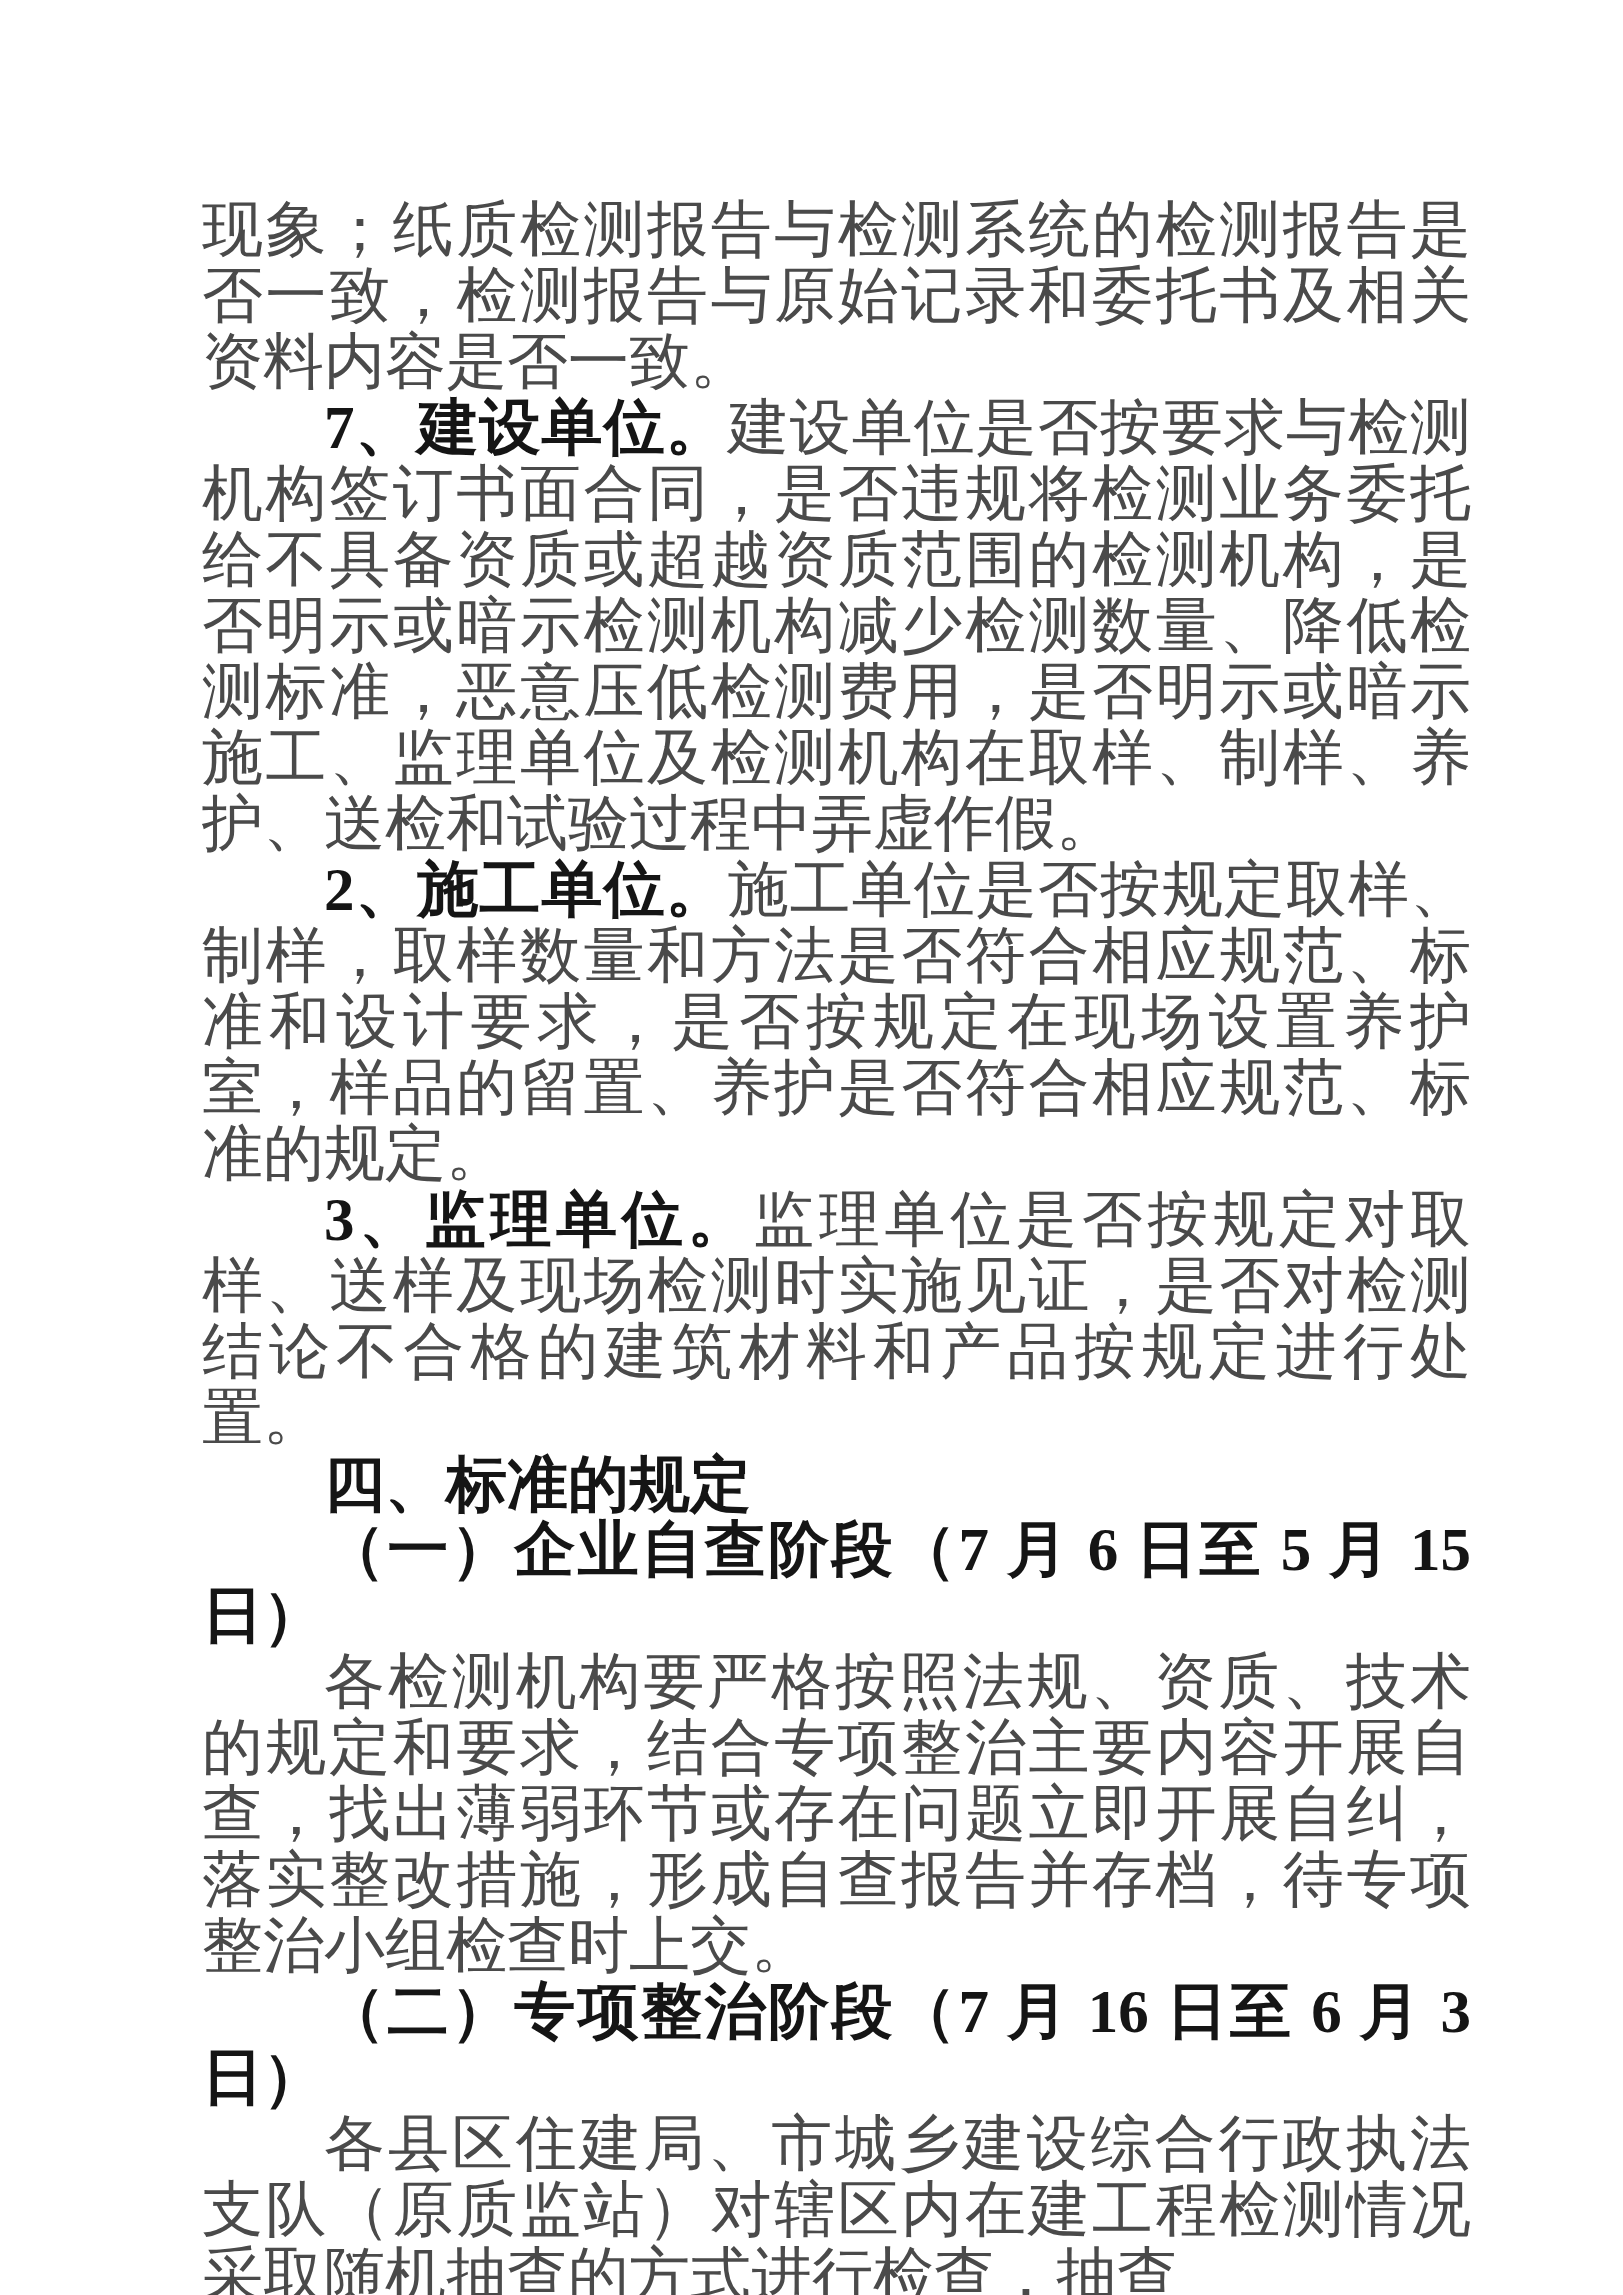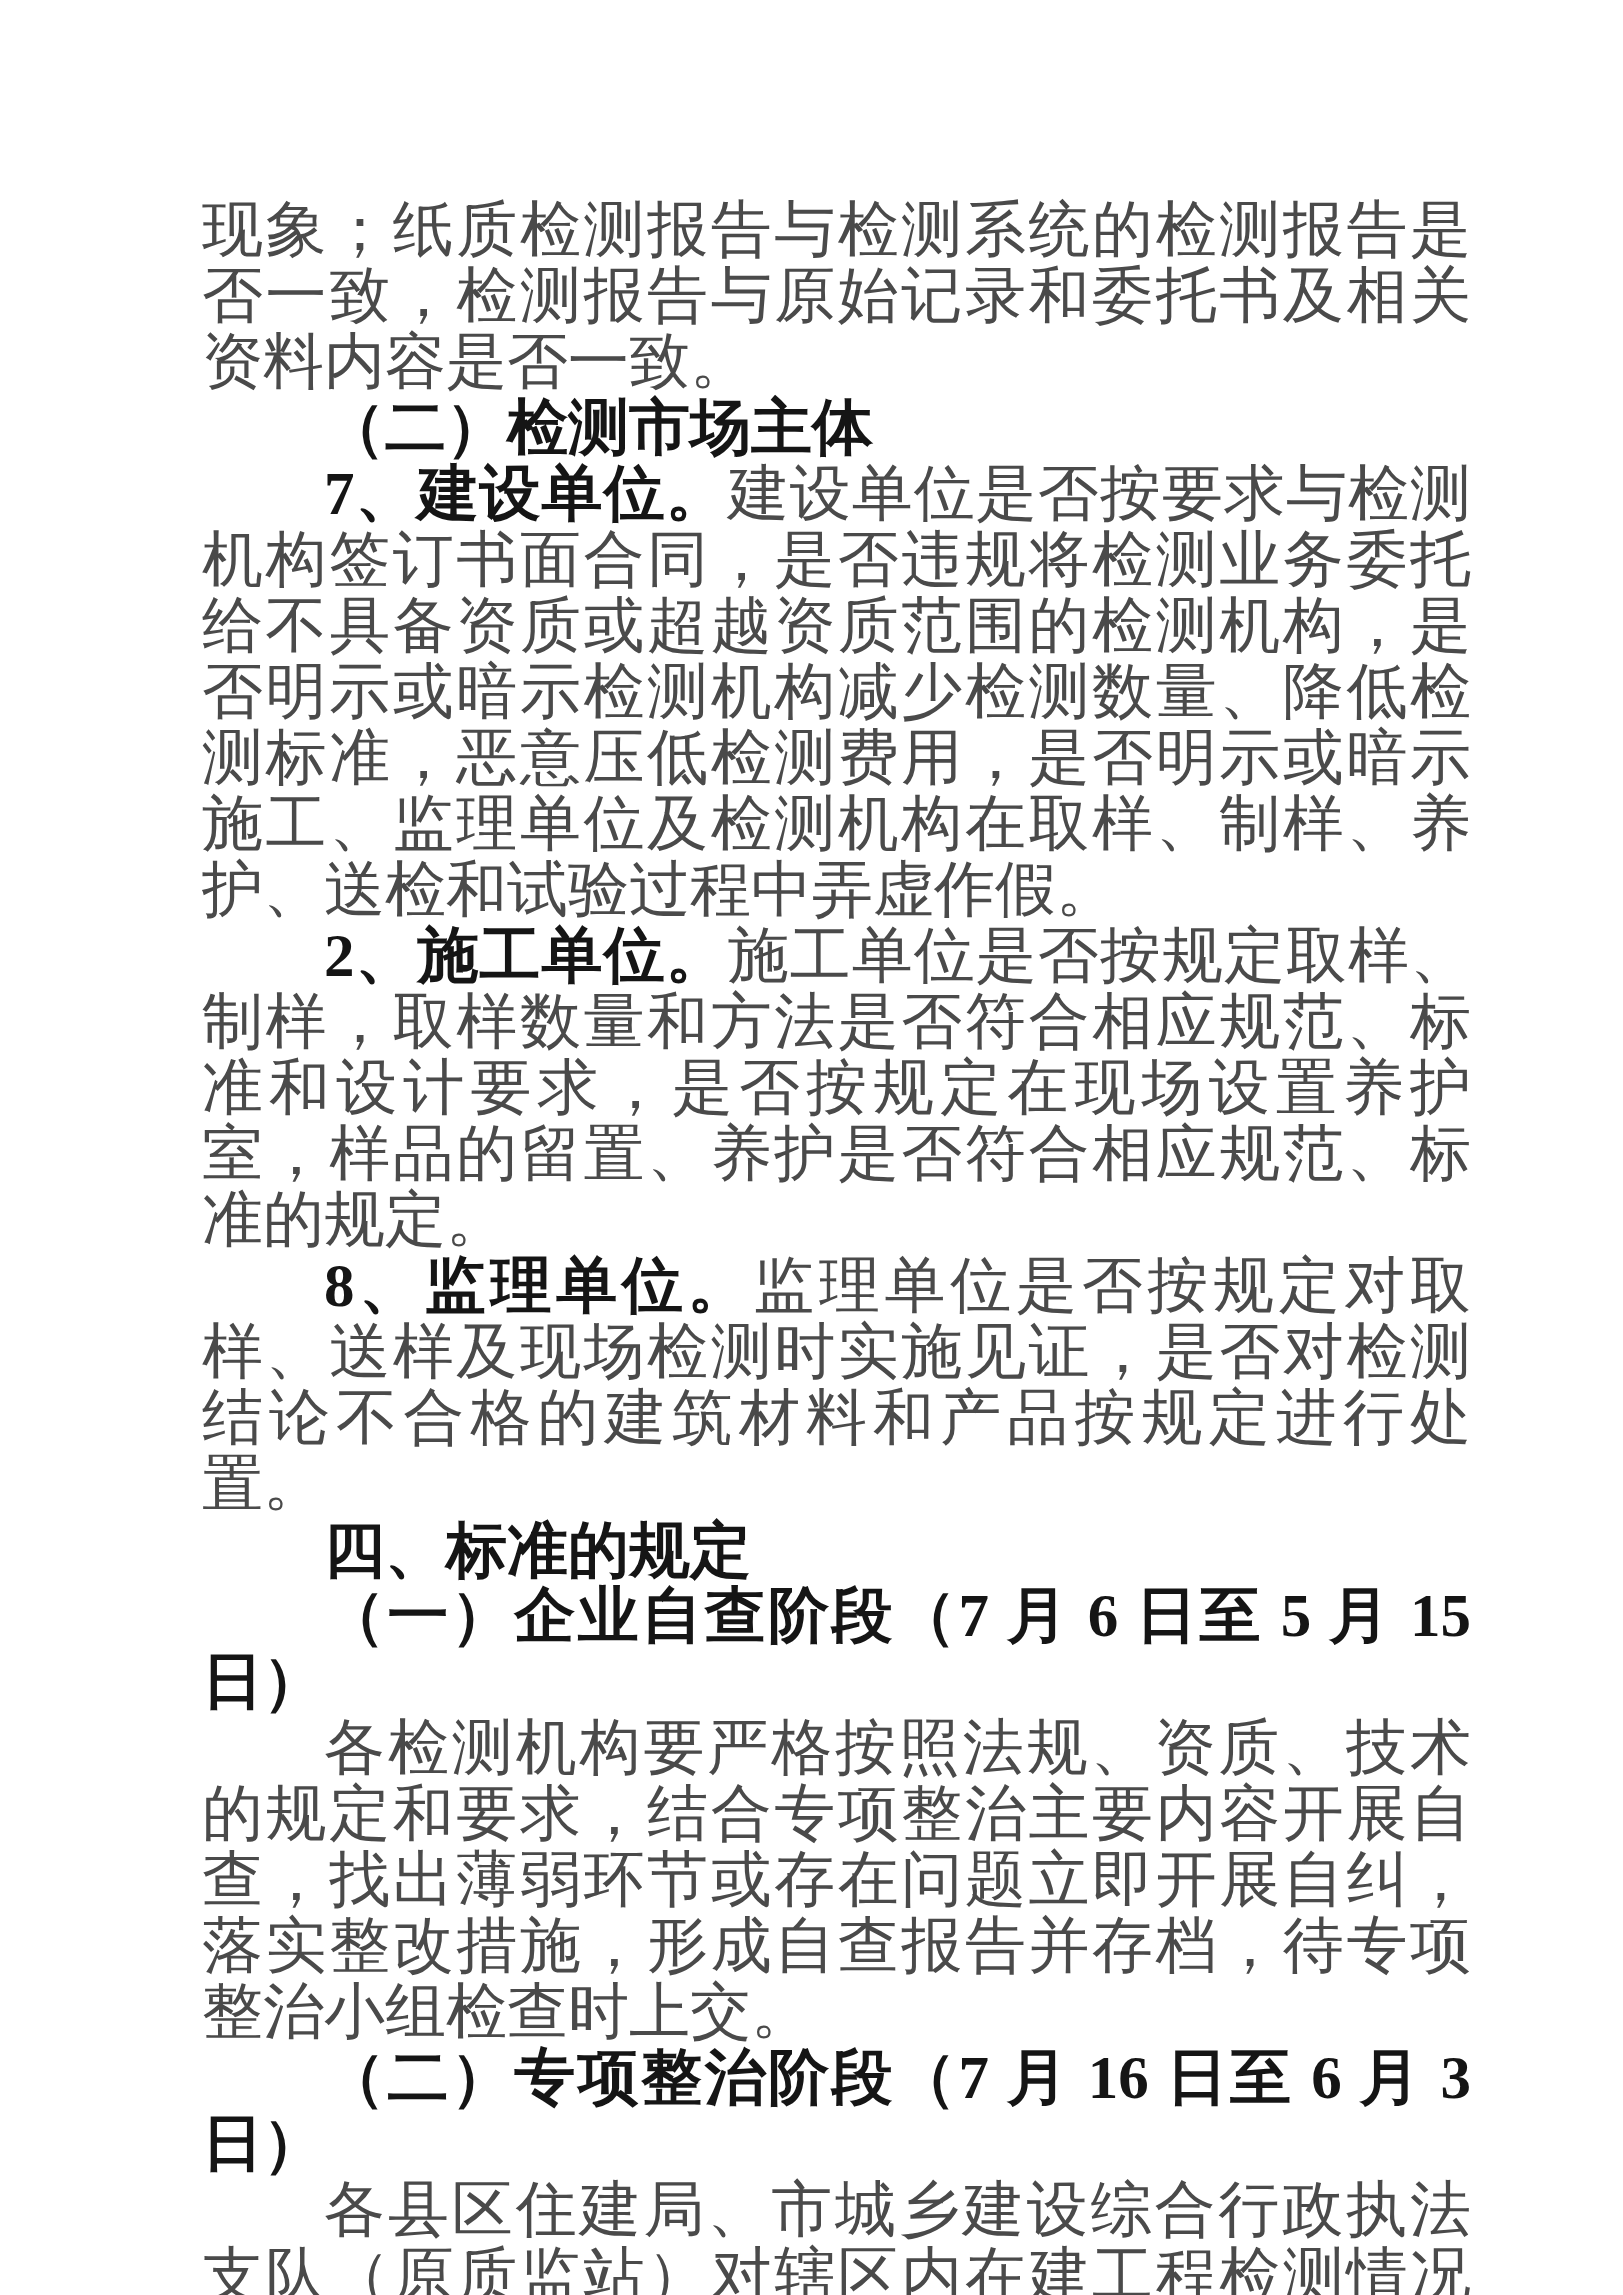--- a/index.html
+++ b/index.html
@@ -47,24 +47,23 @@
     font-weight: bold;
     color: #151515;
   }
 </style>
 </head>
 <body>
 
 <div class="page">
   <div class="content">
       <p class="body"><span>现象；纸质检测报告与检测系统的检测报告是否一致，检测报告与原始记录和委托书及相关资料内容是否一致。</span></p>
-      <p class="heading-kai indent"><span class="bold-lead">（二）检测市场主体</span></p>
       <p class="body indent"><span class="bold-lead">7、建设单位。</span><span>建设单位是否按要求与检测机构签订书面合同，是否违规将检测业务委托给不具备资质或超越资质范围的检测机构，是否明示或暗示检测机构减少检测数量、降低检测标准，恶意压低检测费用，是否明示或暗示施工、监理单位及检测机构在取样、制样、养护、送检和试验过程中弄虚作假。</span></p>
       <p class="body indent"><span class="bold-lead">2、施工单位。</span><span>施工单位是否按规定取样、制样，取样数量和方法是否符合相应规范、标准和设计要求，是否按规定在现场设置养护室，样品的留置、养护是否符合相应规范、标准的规定。</span></p>
-      <p class="body indent"><span class="bold-lead">8、监理单位。</span><span>监理单位是否按规定对取样、送样及现场检测时实施见证，是否对检测结论不合格的建筑材料和产品按规定进行处置。</span></p>
+      <p class="body indent"><span class="bold-lead">3、监理单位。</span><span>监理单位是否按规定对取样、送样及现场检测时实施见证，是否对检测结论不合格的建筑材料和产品按规定进行处置。</span></p>
       <p class="heading-hei indent"><span class="bold-lead">四、标准的规定</span></p>
       <p class="heading-kai indent"><span class="bold-lead">（一）企业自查阶段（7 月 6 日至 5 月 15 日）</span></p>
       <p class="body indent"><span>各检测机构要严格按照法规、资质、技术的规定和要求，结合专项整治主要内容开展自查，找出薄弱环节或存在问题立即开展自纠，落实整改措施，形成自查报告并存档，待专项整治小组检查时上交。</span></p>
       <p class="heading-kai indent"><span class="bold-lead">（二）专项整治阶段（7 月 16 日至 6 月 3 日）</span></p>
       <p class="body indent"><span>各县区住建局、市城乡建设综合行政执法支队（原质监站）对辖区内在建工程检测情况采取随机抽查的方式进行检查，抽查</span></p>
     </div>
 </div>
 
 
 </body></html>

